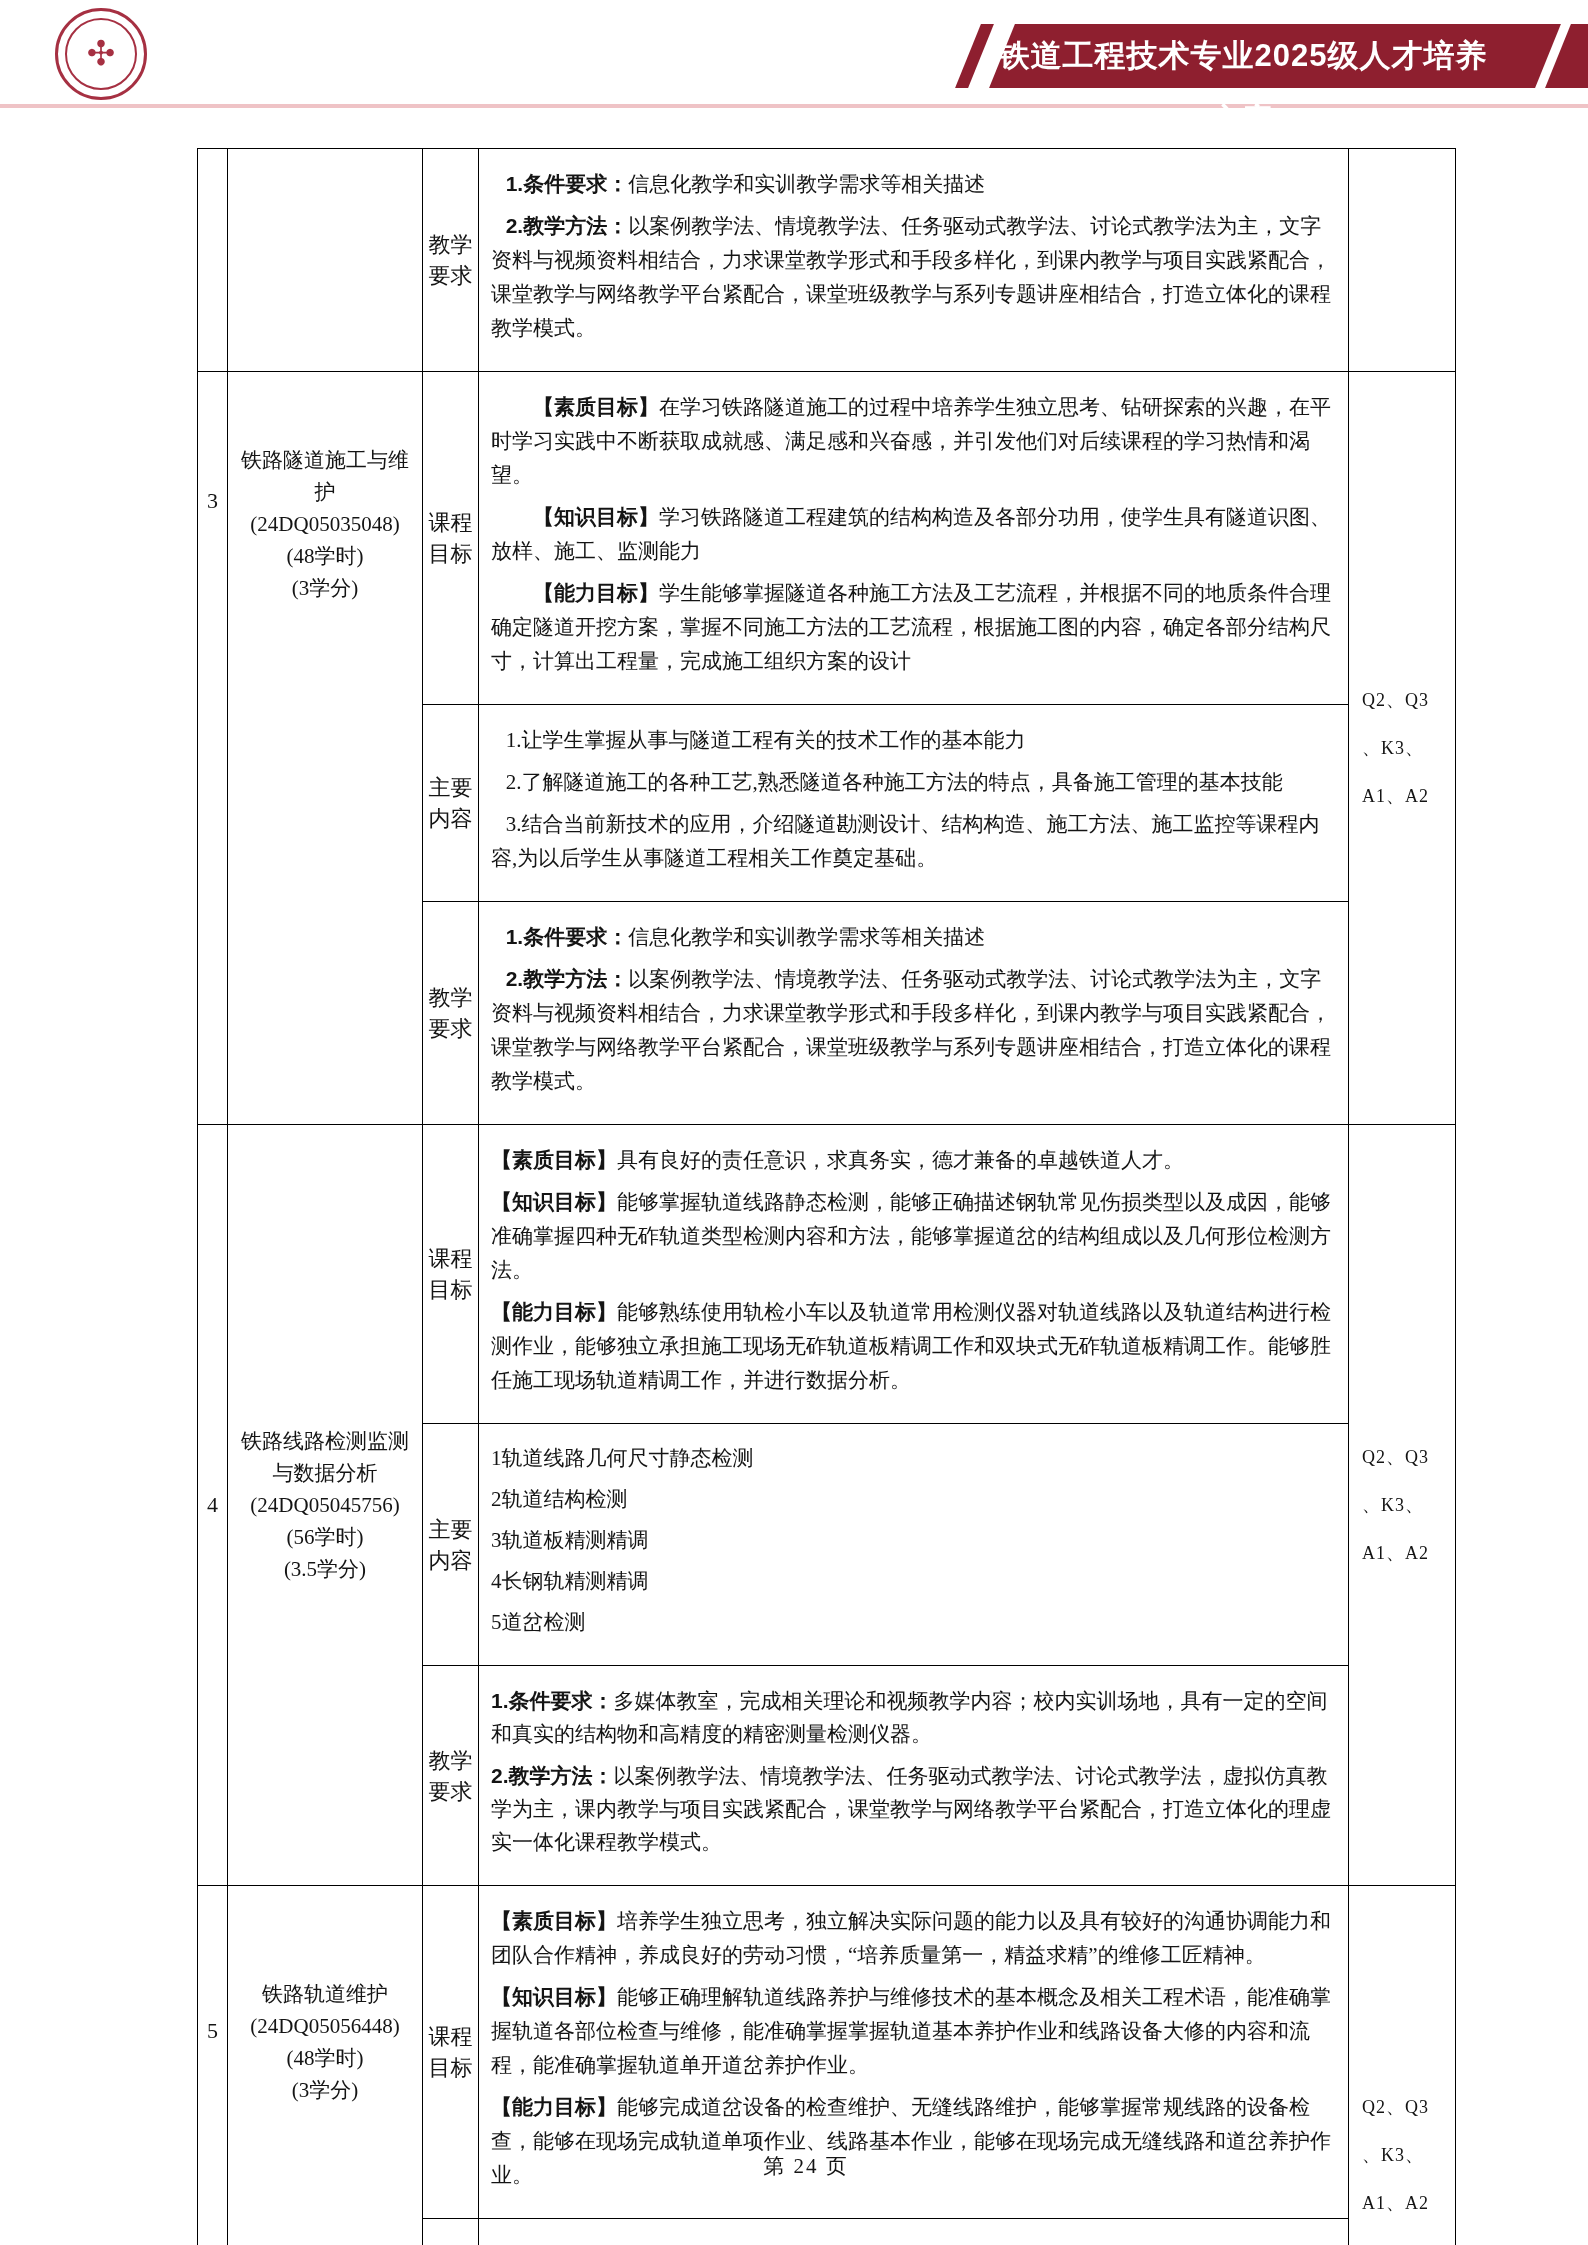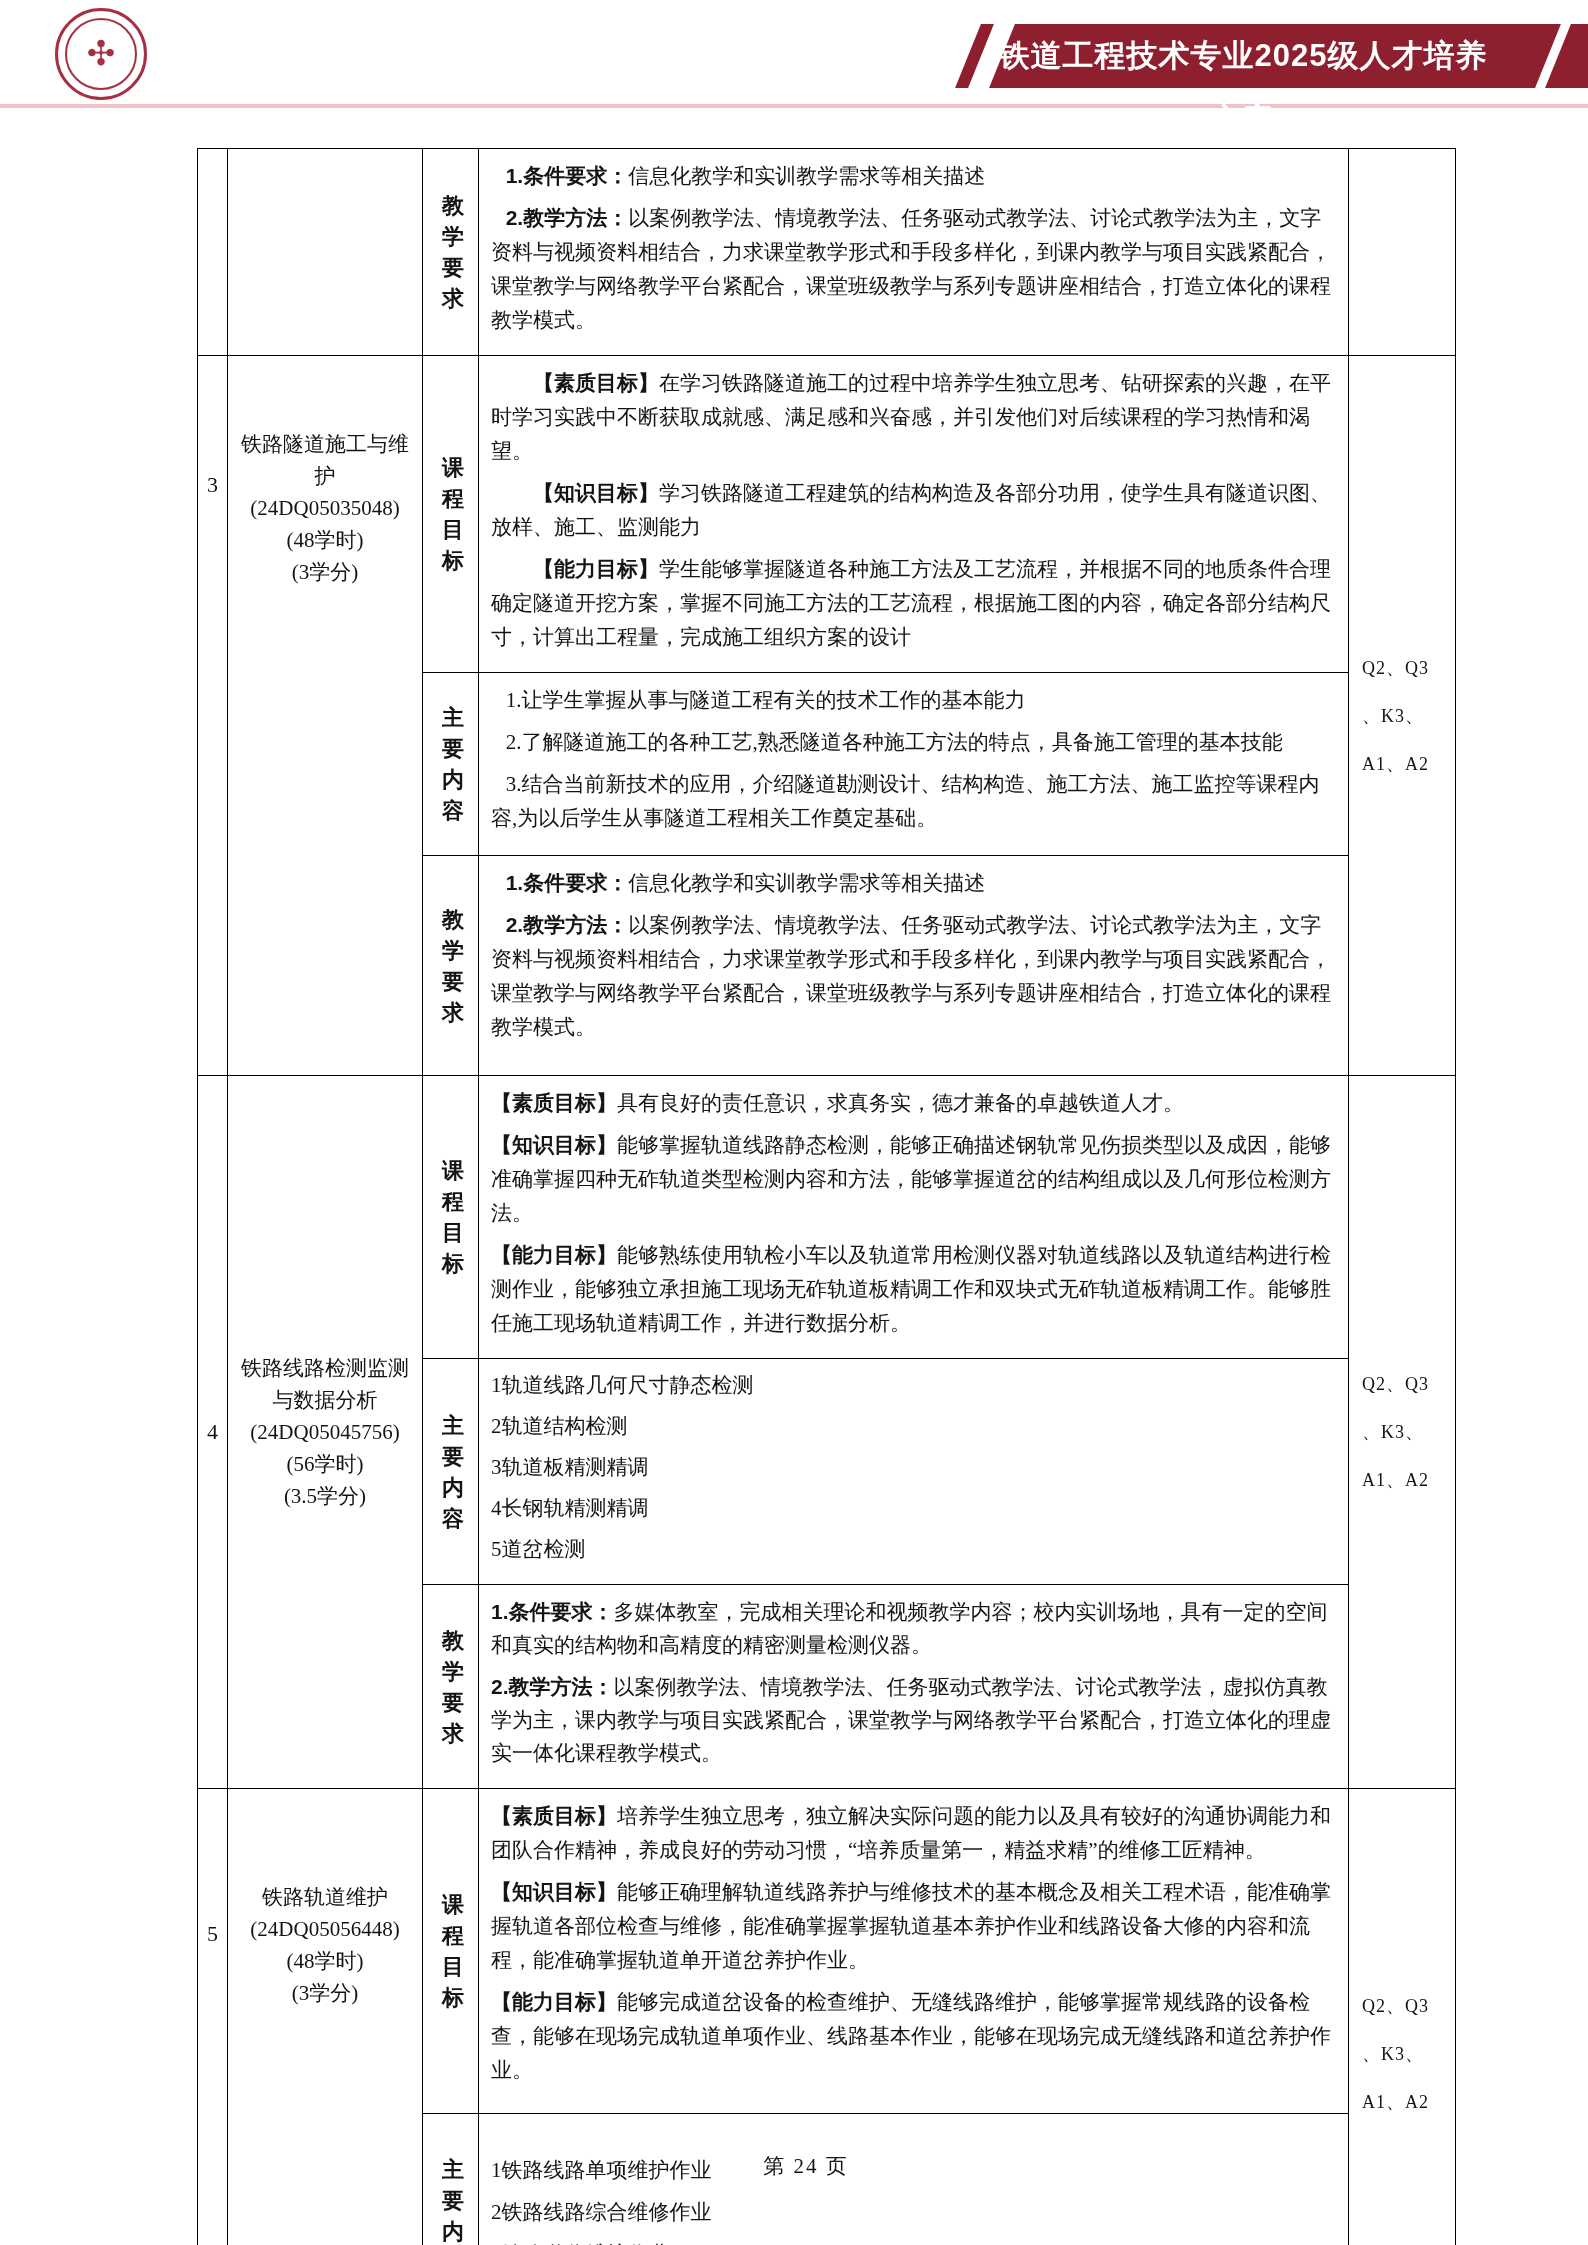--- a/index.html
+++ b/index.html
@@ -20,22 +20,22 @@
   .banner .sliver{position:absolute;left:0;top:0;bottom:0;width:13px;background:#8e1f2f;transform:skewX(-22deg);}
   .banner .bg{position:absolute;left:34px;right:0;top:0;bottom:0;background:#8e1f2f;transform:skewX(-22deg);}
   .banner .slash{position:absolute;right:60px;top:-2px;bottom:-2px;width:10px;background:#fff;transform:skewX(-22deg);z-index:2;}
   .banner .txt{position:absolute;left:30px;right:130px;top:0;height:52px;line-height:64px;text-align:center;
                color:#fff;font-family:"Liberation Sans",sans-serif;font-weight:700;font-size:31px;z-index:3;letter-spacing:1px;}
 
   .rule{position:absolute;top:104px;left:0;width:100%;height:4px;background:#efc3c6;}
 
   
   table{position:absolute;left:197px;top:148px;width:1258px;border-collapse:collapse;table-layout:fixed;}
-  td{border:1.5px solid #000;vertical-align:top;padding:10px 12px;font-size:21px;line-height:34px;}
-  td.lab{vertical-align:middle;text-align:center;font-weight:700;padding:4px 19px;font-size:22px;line-height:31px;}
+  td{border:1.5px solid #000;vertical-align:top;padding:18px 12px;font-size:21px;line-height:34px;}
+  td.lab{vertical-align:middle;text-align:center;font-weight:400;padding:4px 5px;font-size:22px;line-height:31px;}
   td.num{text-align:center;font-size:22px;padding:6px 2px;}
   td.course{text-align:center;font-size:21px;line-height:32px;padding:6px 9px;}
   td.codes{vertical-align:middle;font-size:18px;line-height:48px;padding-left:13px;letter-spacing:1px;}
   td .blk p{margin:0 0 8px;}
   .tag,.blab{font-weight:700;font-family:"Liberation Sans",sans-serif;}
   .ind1{text-indent:.7em;}
   .ind2{text-indent:2em;}
   .list p{margin:0;}
   .list-mid p{margin:0 0 8px;}
   tr.hA{height:187px;} tr.h3a{height:272px;} tr.h3b{height:183px;} tr.h3c{height:220px;}

